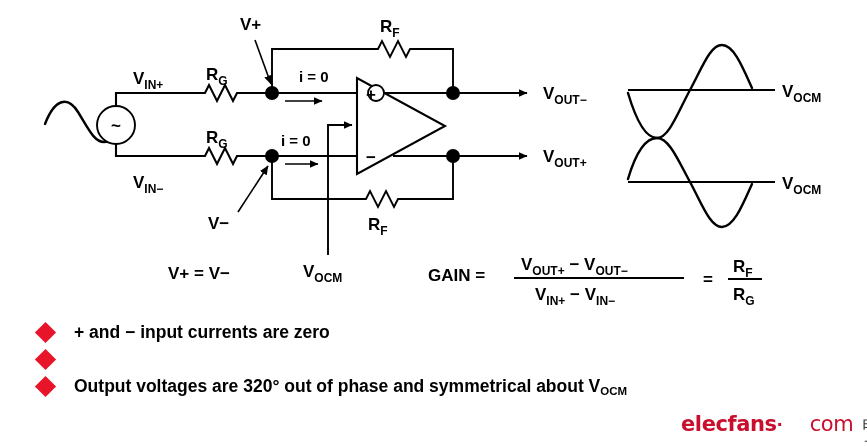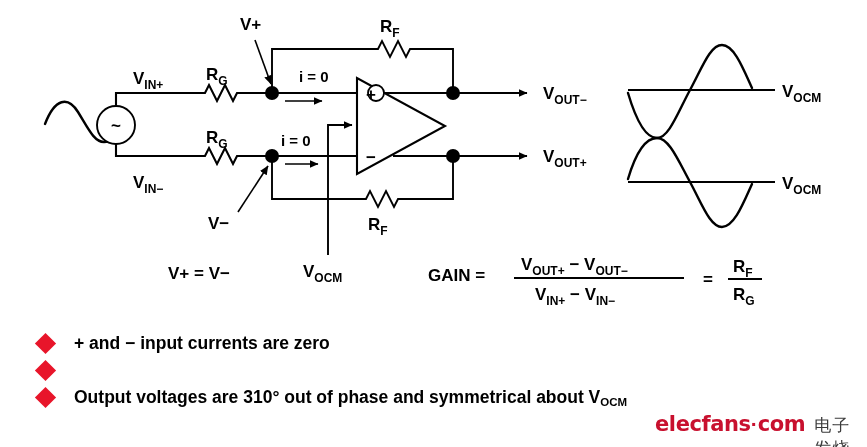--- a/index.html
+++ b/index.html
@@ -71,21 +71,21 @@
   .src-circle {
     fill: #ffffff;
     stroke: #000000;
     stroke-width: 1.9;
   }
   .arrowhead { fill: #000000; }
   
   #bullets {
     position: absolute;
     left: 38px;
-    top: 331px;
+    top: 320px;
     width: 800px;
   }
   .bullet-row {
     display: flex;
     align-items: flex-start;
     height: 27px;
   }
   .diamond {
     width: 15px;
     height: 15px;
@@ -116,20 +116,21 @@
     top: 412px;
     display: flex;
     align-items: baseline;
   }
   #wm-latin {
     font-family: "DejaVu Sans", sans-serif;
     font-weight: bold;
     font-size: 21px;
     color: #c8102e;
     letter-spacing: -0.4px;
+    margin-left: 26px;
   }
   #wm-dot { color: #c8102e; font-weight: bold; font-size: 21px; }
   #wm-cn {
     font-family: "DejaVu Sans", sans-serif;
     font-size: 17px;
     color: #3a3a3a;
     margin-left: 9px;
     letter-spacing: 1px;
   }
 </style>
@@ -279,24 +280,24 @@
   <div id="bullets">
     <div class="bullet-row">
       <span class="diamond"></span>
       <span class="bullet-text"><span>+ and − input currents are zero</span></span>
     </div>
     <div class="bullet-row">
       <span class="diamond"></span>
     </div>
     <div class="bullet-row">
       <span class="diamond"></span>
-      <span class="bullet-text"><span>Output voltages are 310° out of phase and symmetrical about V</span><sub>OCM</sub></span>
+      <span class="bullet-text"><span>Output voltages are 320° out of phase and symmetrical about V</span><sub>OCM</sub></span>
     </div>
   </div>
 
   <div id="watermark">
     <span id="wm-latin">elecfans</span>
     <span id="wm-dot">·</span>
-    <span id="wm-latin" style="font-family:'DejaVu Sans',sans-serif;font-weight:bold;font-size:21px;color:#c8102e;">com</span>
+    <span id="wm-latin" style="font-family:'DejaVu Sans',sans-serif;font-weight:normal;font-size:21px;color:#c8102e;">com</span>
     <span id="wm-cn">电子发烧友</span>
   </div>
 
 </div>
 
 </body></html>

